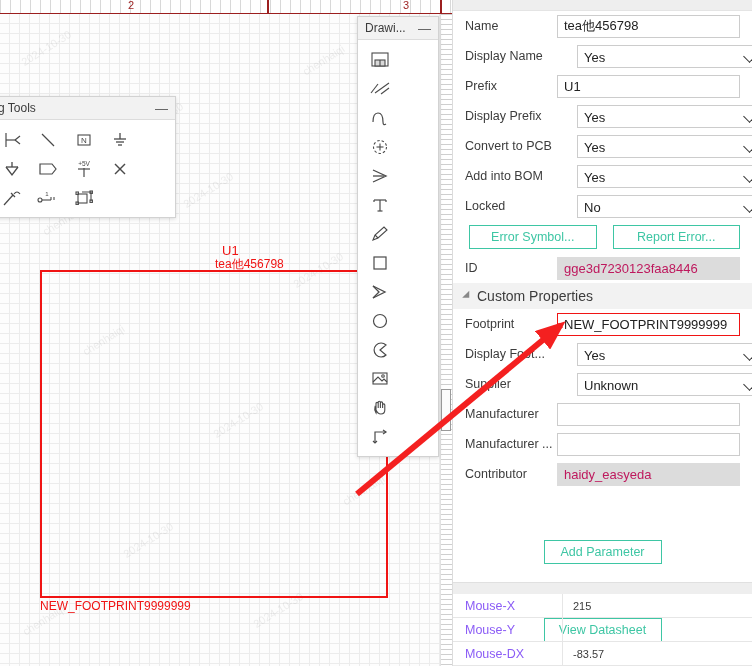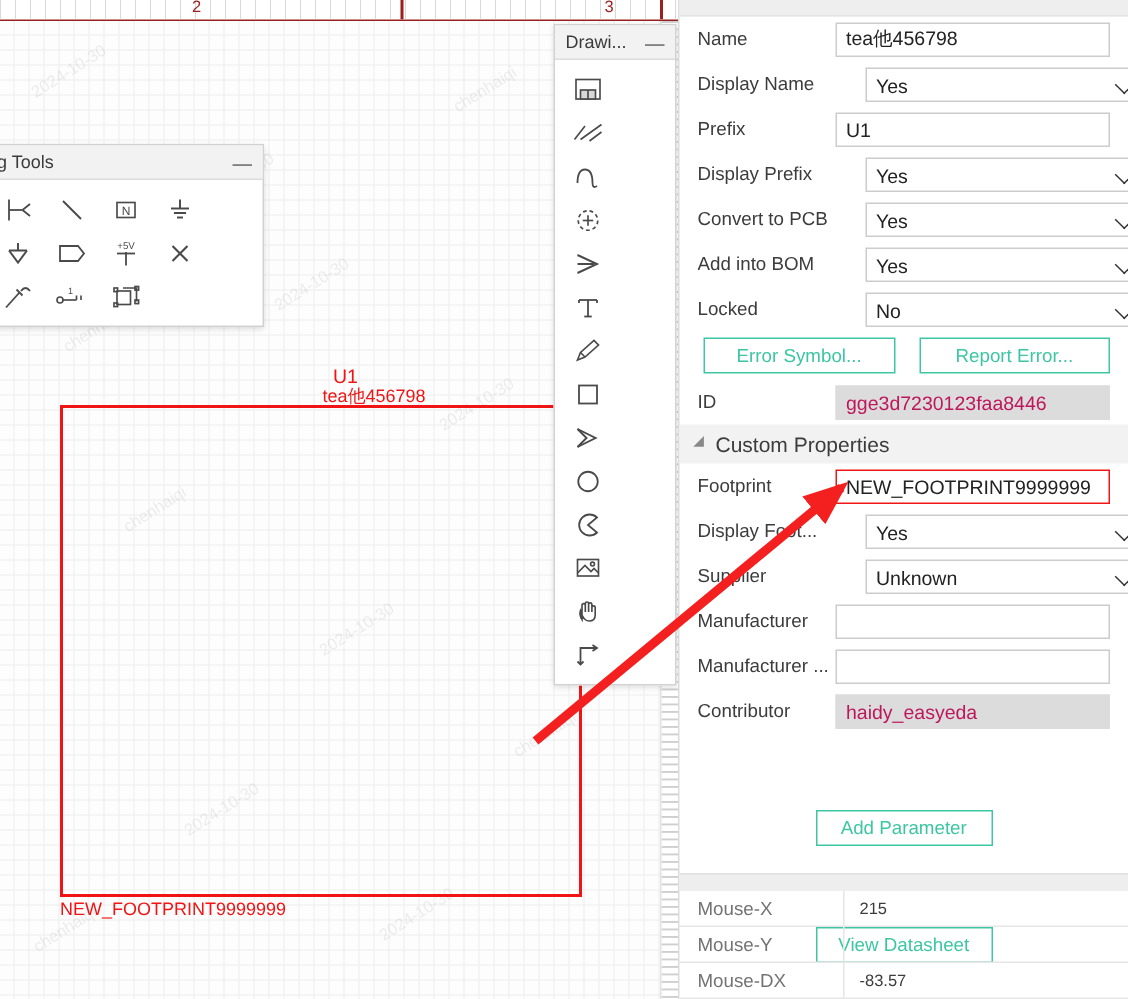--- a/index.html
+++ b/index.html
@@ -122,21 +122,21 @@
   .tool-cell {
     width: 31px; height: 29px; display: flex; align-items: center; justify-content: center;
     cursor: pointer;
   }
   .tool-cell svg { display: block; }
 
   #palette-wiring { left: -10px; top: 96px; width: 186px; }
   #palette-wiring .tool-grid { width: 184px; }
   #palette-wiring .tool-cell { width: 36px; }
 
-  #palette-drawing { left: 357px; top: 16px; width: 82px; margin-left: 12px; }
+  #palette-drawing { left: 357px; top: 16px; width: 82px; }
   #palette-drawing .tool-grid { width: 80px; }
   #palette-drawing .tool-cell { width: 38px; height: 29px; }
 
   
   #right-panel {
     position: absolute; left: 452px; top: 0; width: 300px; height: 666px;
     background: #ffffff;
     border-left: 1px solid #dcdcdc;
     overflow: hidden;
   }
@@ -207,21 +207,21 @@
     border-bottom: 5px solid transparent;
     transform: rotate(45deg);
   }
 
   
   #mouse-table { position: absolute; left: 0; bottom: 0; width: 300px; }
   #mouse-table .mt-head { height: 12px; background: #eeeeee; border-top: 1px solid #e0e0e0; }
   .mt-row { display: flex; height: 24px; border-bottom: 1px solid #e6e6e6; }
   .mt-row .mt-k {
     width: 110px; flex: 0 0 110px; padding-left: 12px;
-    font-size: 12.5px; color: #737373; line-height: 24px;
+    font-size: 12.5px; color: #8b5cf6; line-height: 24px;
     border-right: 1px solid #e6e6e6;
   }
   .mt-row .mt-v { flex: 1; padding-left: 10px; font-size: 11px; color: #3c3c3c; line-height: 24px; }
 
   
   #annot-arrow { position: absolute; left: 0; top: 0; width: 752px; height: 666px; pointer-events: none; }
 </style>
 </head>
 <body>
 

